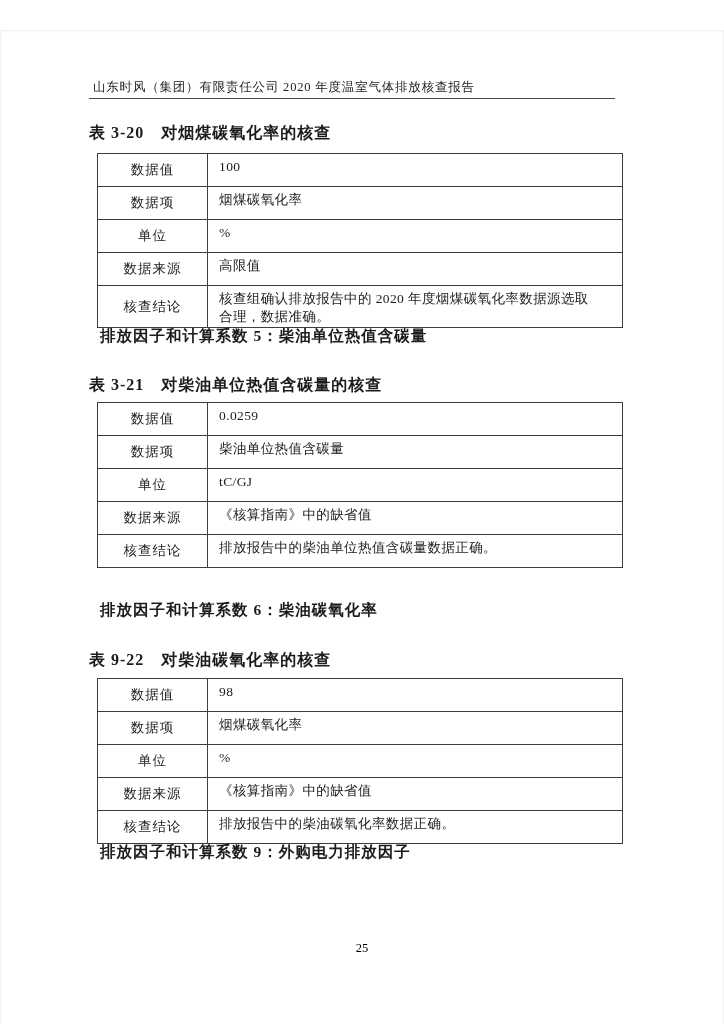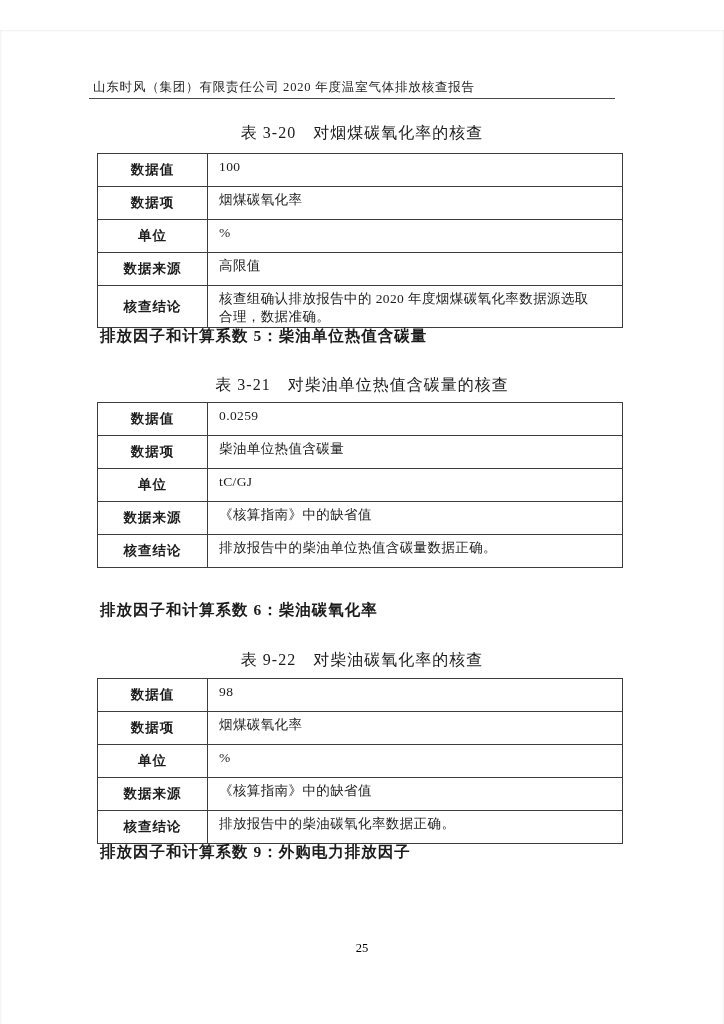--- a/index.html
+++ b/index.html
@@ -23,23 +23,23 @@
     white-space: nowrap;
   }
   .header-rule {
     position: absolute;
     top: 68px; left: 89px;
     width: 526px; height: 0;
     border-top: 1.6px solid #4a4a4a;
   }
   .caption {
     position: absolute;
-    left: 99px; width: 526px;
-    text-align: center;
-    font-weight: normal;
+    left: 89px; width: 526px;
+    text-align: left;
+    font-weight: bold;
     font-size: 16px;
     letter-spacing: 1px;
     white-space: nowrap;
   }
   .c1 { top: 93px; }
   .c2 { top: 345px; }
   .c3 { top: 620px; }
   .heading {
     position: absolute;
     left: 100px;
@@ -63,21 +63,21 @@
   .t3 { top: 648px; }
   table.vtable td {
     border: 1px solid #3d3d3d;
     font-size: 13.5px;
   }
   td.cell-label {
     width: 105px;
     height: 28px;
     text-align: center;
     vertical-align: middle;
-    font-weight: bold;
+    font-weight: normal;
     letter-spacing: 1px;
     padding: 2px;
   }
   td.cell-value {
     vertical-align: top;
     padding: 4px 10px 2px 11px;
     line-height: 17.5px;
     white-space: pre-line;
     letter-spacing: 0.4px;
   }

